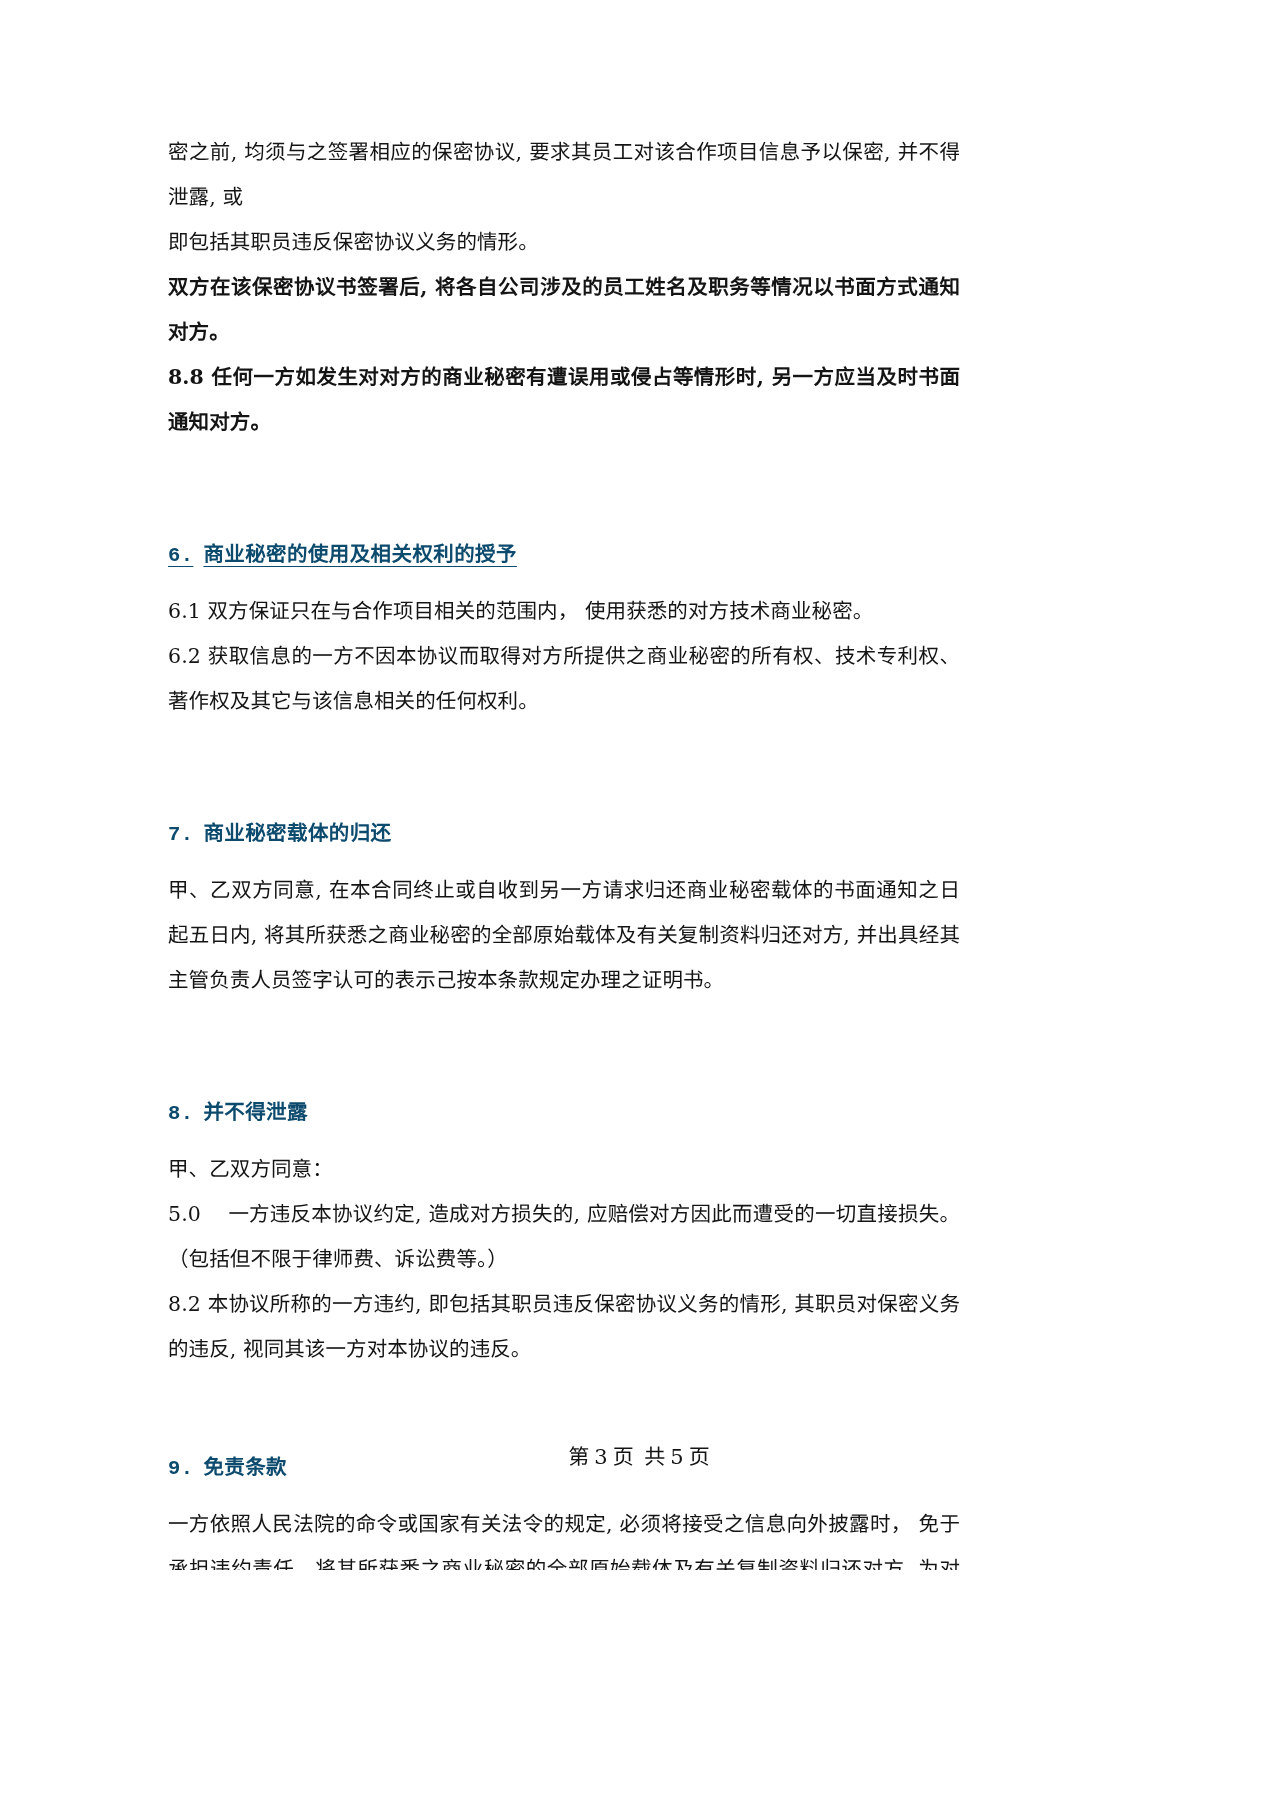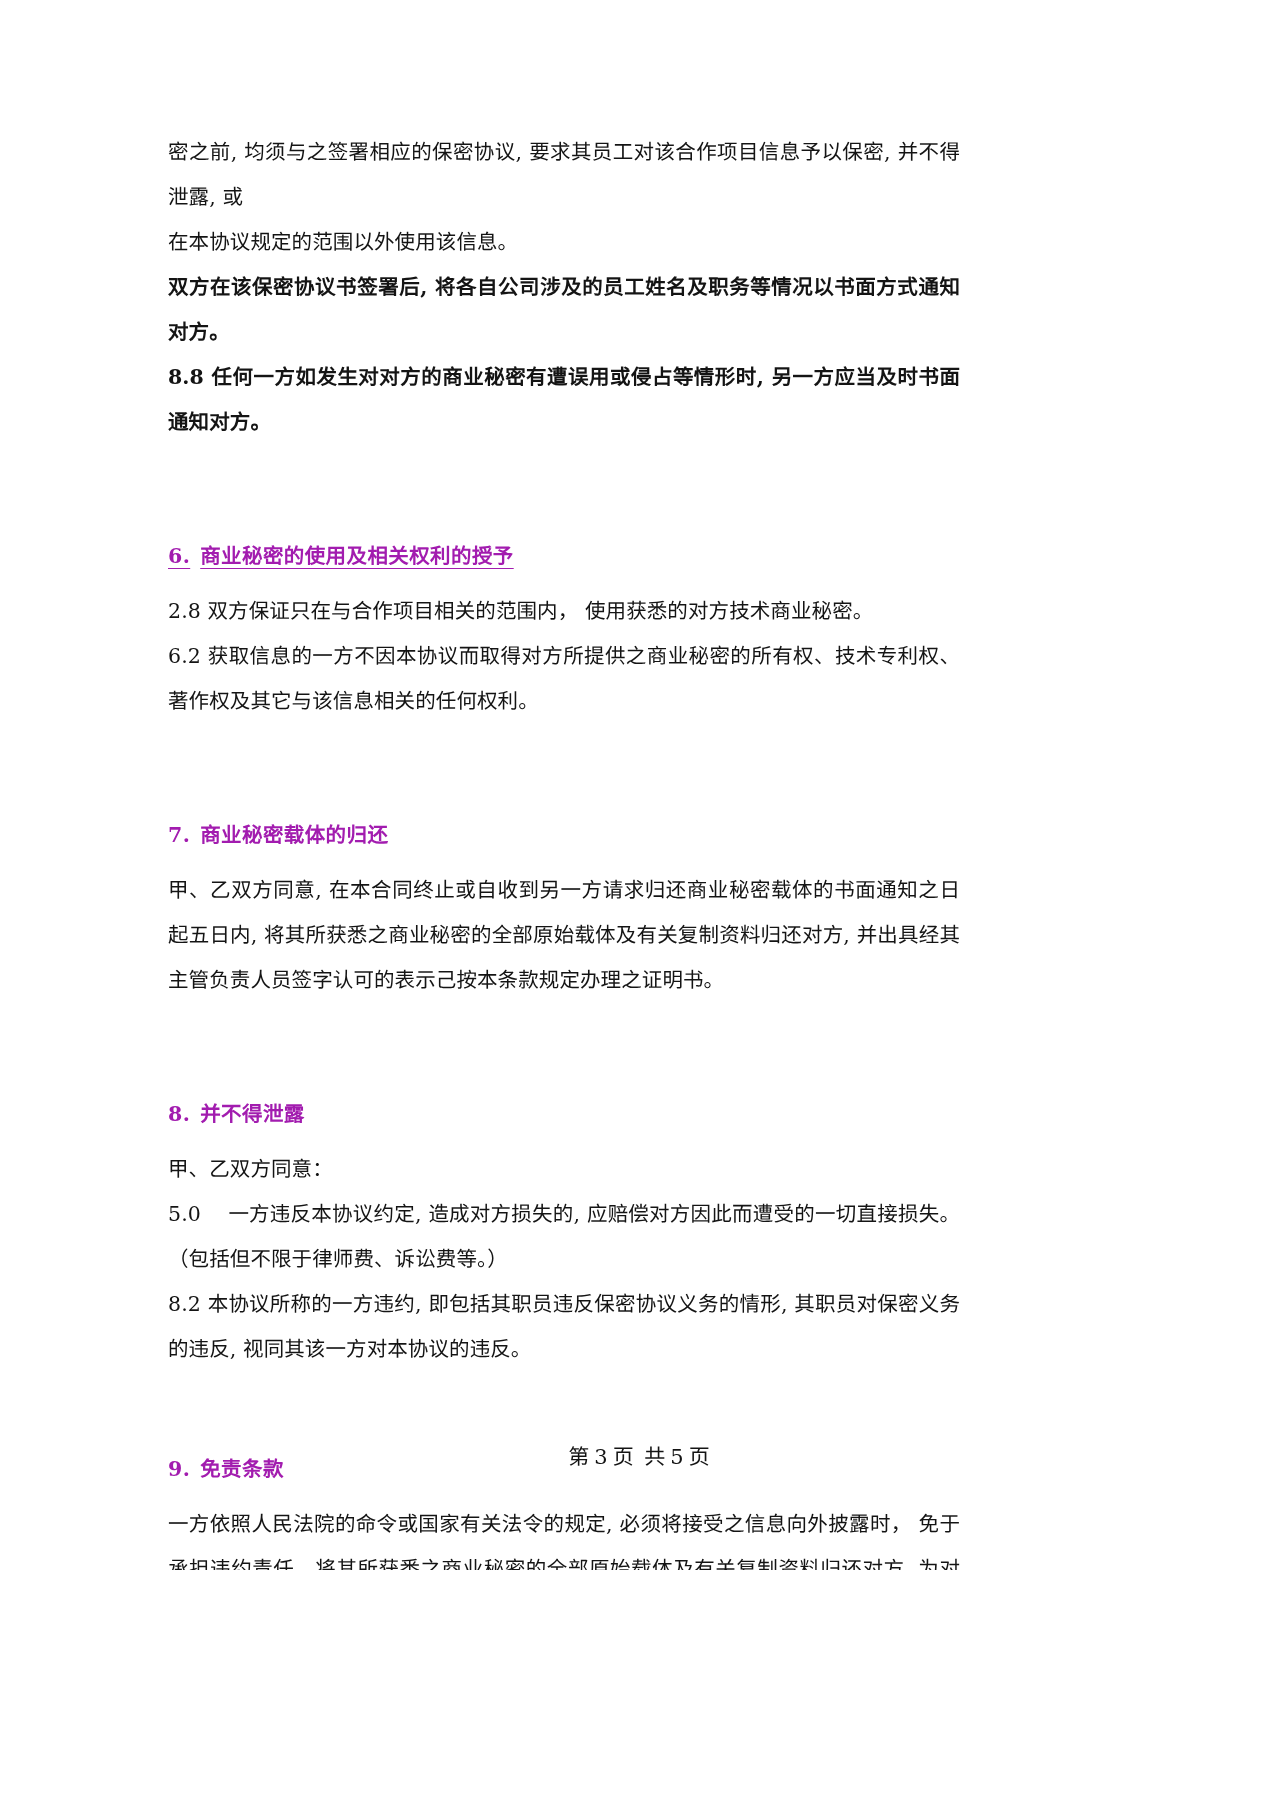--- a/index.html
+++ b/index.html
@@ -34,23 +34,24 @@
     text-align: justify;
     text-justify: inter-ideograph;
     color: #141414;
     margin: 0;
     letter-spacing: 0.1px;
   }
   .heading {
     font-size: 20.5px;
     line-height: 34px;
     font-weight: bold;
-    color: #a21caf;
+    color: #0c4a6e;
     margin: 0;
     letter-spacing: 0.4px;
+    font-family: Liberation Mono, monospace;
   }
   .heading.underlined {
     text-decoration: underline;
     text-underline-offset: 5px;
     text-decoration-thickness: 1.4px;
   }
   .heading .num {
     margin-right: 10px;
   }
   
@@ -75,37 +76,37 @@
 </style>
 </head>
 <body>
 
 <div class="page">
 
   <div class="content">
 
     <div class="block">
       <p class="para">密之前, 均须与之签署相应的保密协议, 要求其员工对该合作项目信息予以保密, 并不得泄露, 或</p>
-      <p class="para">在本协议规定的范围以外使用该信息。</p>
+      <p class="para">即包括其职员违反保密协议义务的情形。</p>
     </div>
 
     <div class="block">
       <p class="para">双方在该保密协议书签署后, 将各自公司涉及的员工姓名及职务等情况以书面方式通知对方。</p>
     </div>
 
     <div class="block">
       <p class="para">8.8 任何一方如发生对对方的商业秘密有遭误用或侵占等情形时, 另一方应当及时书面通知对方。</p>
     </div>
 
     <div class="spacer-xl"></div>
 
     <div class="block">
       <p class="heading underlined"><span class="num">6.</span><span>商业秘密的使用及相关权利的授予</span></p>
       <div class="spacer-xs"></div>
-      <p class="para">2.8 双方保证只在与合作项目相关的范围内， 使用获悉的对方技术商业秘密。</p>
+      <p class="para">6.1 双方保证只在与合作项目相关的范围内， 使用获悉的对方技术商业秘密。</p>
       <p class="para">6.2 获取信息的一方不因本协议而取得对方所提供之商业秘密的所有权、技术专利权、著作权及其它与该信息相关的任何权利。</p>
     </div>
 
     <div class="spacer-xl"></div>
 
     <div class="block">
       <p class="heading"><span class="num">7.</span><span>商业秘密载体的归还</span></p>
       <div class="spacer-xs"></div>
       <p class="para">甲、乙双方同意, 在本合同终止或自收到另一方请求归还商业秘密载体的书面通知之日起五日内, 将其所获悉之商业秘密的全部原始载体及有关复制资料归还对方, 并出具经其主管负责人员签字认可的表示己按本条款规定办理之证明书。</p>
     </div>

